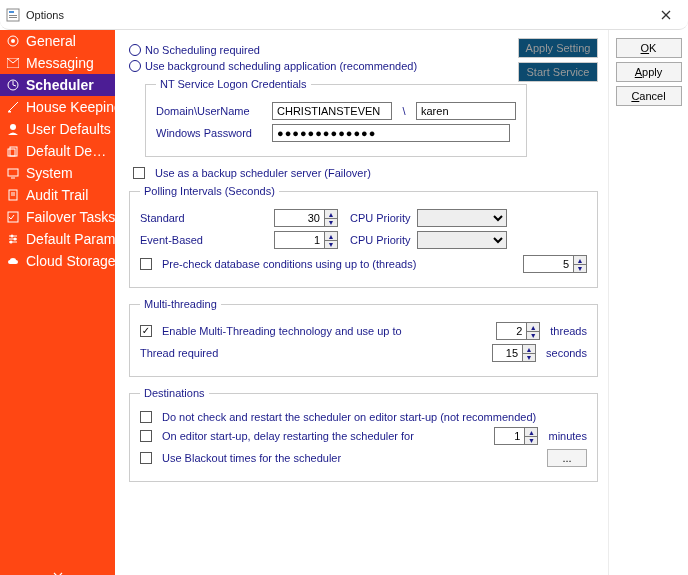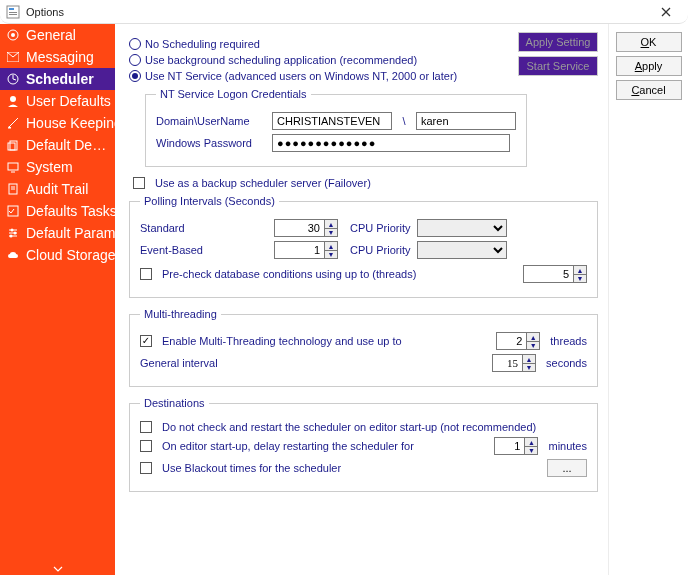--- a/index.html
+++ b/index.html
@@ -1,18 +1,18 @@
 <!DOCTYPE html>
 <html><head>
 <meta charset="utf-8">
 <style>
   * { box-sizing: border-box; margin: 0; padding: 0; }
   body { font-family: "Segoe UI", Tahoma, Arial, sans-serif; font-size: 11px; background: #fff; width: 688px; height: 575px; overflow: hidden; }
 
-  .titlebar { height: 24px; display: flex; align-items: center; padding: 0 6px; border-bottom: 1px solid #e0e0e0; border-radius: 9px; }
+  .titlebar { height: 30px; display: flex; align-items: center; padding: 0 6px; border-bottom: 1px solid #e0e0e0; border-radius: 9px; }
   .titlebar .icon { width: 14px; height: 14px; display: inline-flex; align-items: center; justify-content: center; margin-right: 6px; }
   .titlebar .title { font-size: 11px; color: #222; }
   .titlebar .spacer { flex: 1; }
   .titlebar .winbtn { width: 32px; height: 22px; display: flex; align-items: center; justify-content: center; cursor: pointer; }
 
   .content { display: flex; height: calc(100% - 22px); }
   .sidebar { width: 115px; background: #ff4713; color: #fff; display: flex; flex-direction: column; }
   .sidebar .item { display: flex; align-items: center; height: 22px; padding: 0 6px; gap: 6px; cursor: pointer; font-size: 14px; white-space: nowrap; overflow: hidden; }
   .sidebar .item.active { background: #4c1d95; }
   .sidebar .item .sicon { width: 14px; height: 14px; flex: 0 0 14px; display:flex; align-items:center; justify-content:center;}
@@ -43,21 +43,21 @@
 
   .spinner { display:flex; align-items:center;padding-left:22px; }
   .spinner input { width:50px; text-align:right; border-right:none;}
   .spinner .btns { display:flex; flex-direction:column; width:14px;}
   .spinner .btns div { height:9px; border:1px solid #777; background:#eee; display:flex; align-items:center; justify-content:center; font-size:7px; cursor:pointer; line-height:1;}
   .spinner .btns div:first-child { border-bottom:none;}
 
   select { width:90px; height:18px; background:#eee;}
 
   .apply-col { position: absolute; top: 8px; right: 10px; display:flex; flex-direction:column; gap:4px;}
-  .abtn { width:80px; height:20px; border:1px solid #ccc; background:#4c1d95; font-size:11px; color:#999; cursor:default;}
+  .abtn { width:80px; height:20px; border:1px solid #ccc; background:#0c4a6e; font-size:11px; color:#999; cursor:default;}
 
 </style>
 </head>
 <body>
 
 <div class="titlebar">
   <span class="icon">
     <svg width="14" height="14">
         <rect x="1" y="1" width="12" height="12" fill="#fff" stroke="#888"></rect>
         <rect x="3" y="3" width="5" height="2" fill="#4a90d9"></rect>
@@ -102,39 +102,39 @@
             <circle cx="6" cy="6" r="5" fill="none" stroke="#fff"></circle>
             <line x1="6" y1="6" x2="6" y2="2" stroke="#fff"></line>
             <line x1="6" y1="6" x2="9" y2="7" stroke="#fff"></line>
           </svg>
         </span>
         <span style="font-weight:bold;">Scheduler</span>
       </div>
     <div class="item">
         <span class="sicon">
           <svg width="12" height="12">
-            <circle cx="6" cy="4" r="3" fill="#fff"></circle>
-            <path d="M1 12 Q6 7 11 12" fill="#fff"></path>
-          </svg>
-        </span>
-        <span>User Defaults</span>
-      </div>
-    <div class="item">
-        <span class="sicon">
-          <svg width="12" height="12">
             <line x1="2" y1="10" x2="8" y2="4" stroke="#fff"></line>
             <line x1="8" y1="4" x2="11" y2="1" stroke="#fff"></line>
             <polyline points="1,11 4,11 2,9" fill="#fff" stroke="#fff"></polyline>
           </svg>
         </span>
         <span>House Keeping</span>
       </div>
     <div class="item">
         <span class="sicon">
           <svg width="12" height="12">
+            <circle cx="6" cy="4" r="3" fill="#fff"></circle>
+            <path d="M1 12 Q6 7 11 12" fill="#fff"></path>
+          </svg>
+        </span>
+        <span>User Defaults</span>
+      </div>
+    <div class="item">
+        <span class="sicon">
+          <svg width="12" height="12">
             <rect x="3" y="2" width="7" height="9" fill="none" stroke="#fff"></rect>
             <rect x="1" y="4" width="7" height="7" fill="none" stroke="#fff"></rect>
           </svg>
         </span>
         <span style="overflow:hidden;text-overflow:ellipsis;">Default Destinations</span>
       </div>
     <div class="item">
         <span class="sicon">
           <svg width="12" height="12">
             <rect x="1" y="2" width="10" height="7" fill="none" stroke="#fff"></rect>
@@ -153,21 +153,21 @@
         </span>
         <span>Audit Trail</span>
       </div>
     <div class="item">
         <span class="sicon">
           <svg width="12" height="12">
             <polyline points="2,6 4,8 7,4" fill="none" stroke="#fff"></polyline>
             <rect x="1" y="1" width="10" height="10" fill="none" stroke="#fff"></rect>
           </svg>
         </span>
-        <span>Defaults Tasks</span>
+        <span>Failover Tasks</span>
       </div>
     <div class="item">
         <span class="sicon">
           <svg width="12" height="12">
             <line x1="2" y1="3" x2="10" y2="3" stroke="#fff"></line>
             <line x1="2" y1="6" x2="10" y2="6" stroke="#fff"></line>
             <line x1="2" y1="9" x2="10" y2="9" stroke="#fff"></line>
             <circle cx="5" cy="3" r="1.5" fill="#fff"></circle>
             <circle cx="8" cy="6" r="1.5" fill="#fff"></circle>
             <circle cx="4" cy="9" r="1.5" fill="#fff"></circle>
@@ -198,26 +198,20 @@
     </div>
 
     <div class="radio-row">
       <span class="radio"></span>
       <span>No Scheduling required</span>
     </div>
     <div class="radio-row">
       <span class="radio"></span>
       <span>Use background scheduling application (recommended)</span>
     </div>
-    <div class="radio-row">
-      <span class="radio">
-          <span class="dot"></span>
-        </span>
-      <span>Use NT Service (advanced users on Windows NT, 2000 or later)</span>
-    </div>
 
     <fieldset style="margin-left:16px; width:380px;">
       <legend>NT Service Logon Credentials</legend>
       <div class="row">
         <span class="lbl">Domain\UserName</span>
         <input type="text" style="width: 120px;" value="CHRISTIANSTEVEN">
         <span style="width:12px;text-align:center;">\</span>
         <input type="text" style="width: 100px;" value="karen">
       </div>
       <div class="row">
@@ -282,24 +276,24 @@
         <div class="spinner">
           <input style="width: 30px;" type="text" value="2">
           <span class="btns">
               <div>▲</div>
               <div>▼</div>
             </span>
         </div>
         <span style="margin-left:4px;">threads</span>
       </div>
       <div class="row">
-        <span>General interval</span>
-        <span style="flex:1;"></span>
-        <div class="spinner">
-          <input style="width: 30px; font-family: Liberation Serif, serif;" type="text" value="15">
+        <span>Thread required</span>
+        <span style="flex:1;"></span>
+        <div class="spinner">
+          <input style="width: 30px;" type="text" value="15">
           <span class="btns">
               <div>▲</div>
               <div>▼</div>
             </span>
         </div>
         <span style="margin-left:4px;">seconds</span>
       </div>
     </fieldset>
 
     <fieldset>

